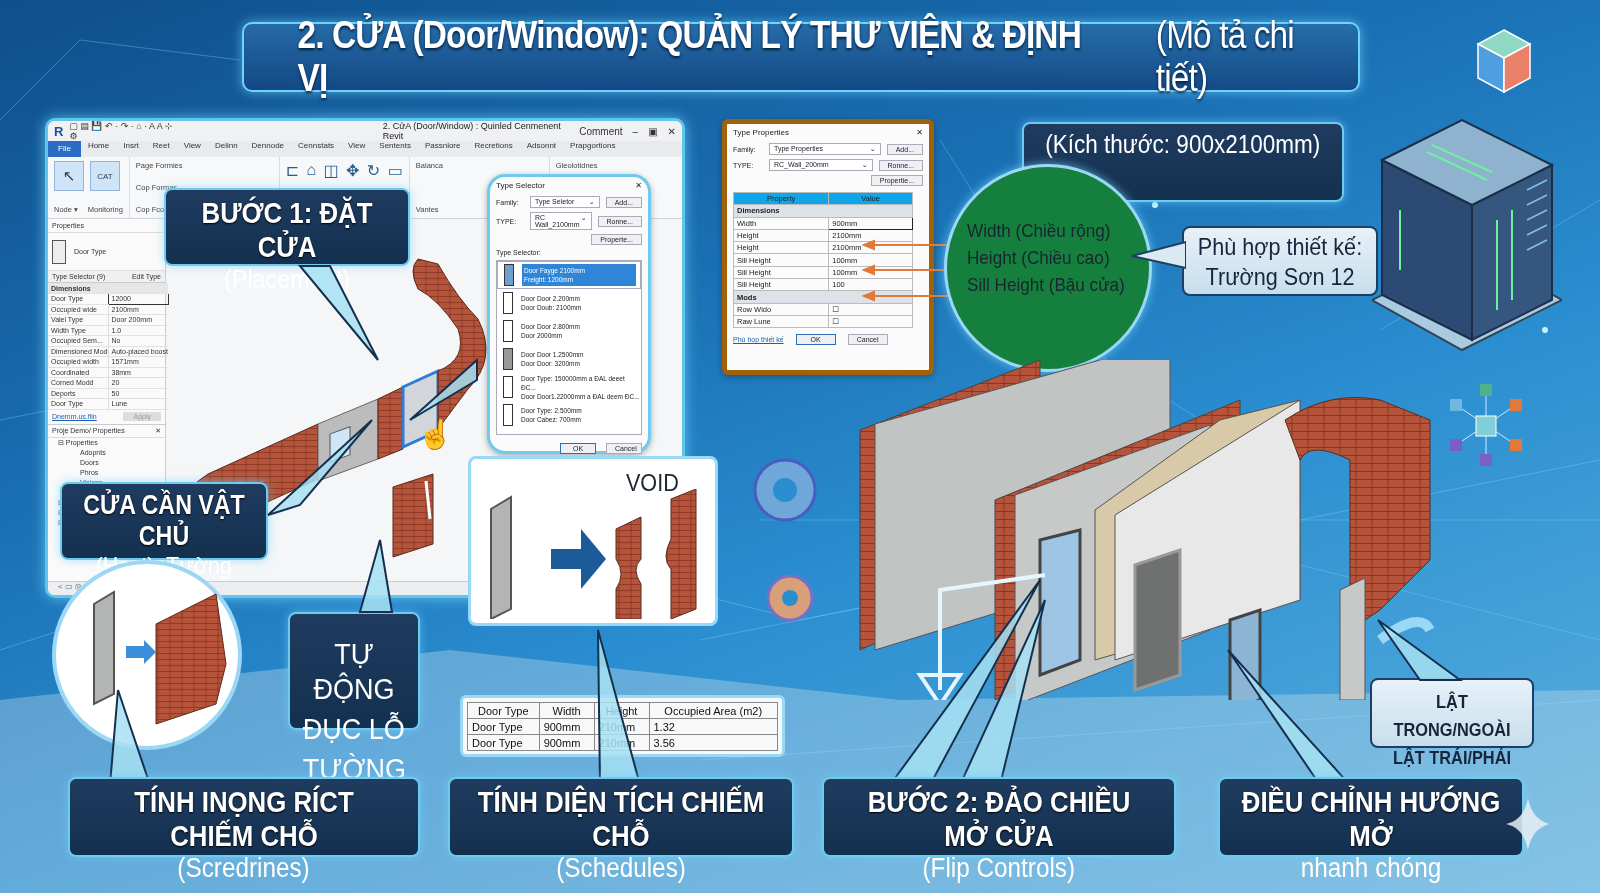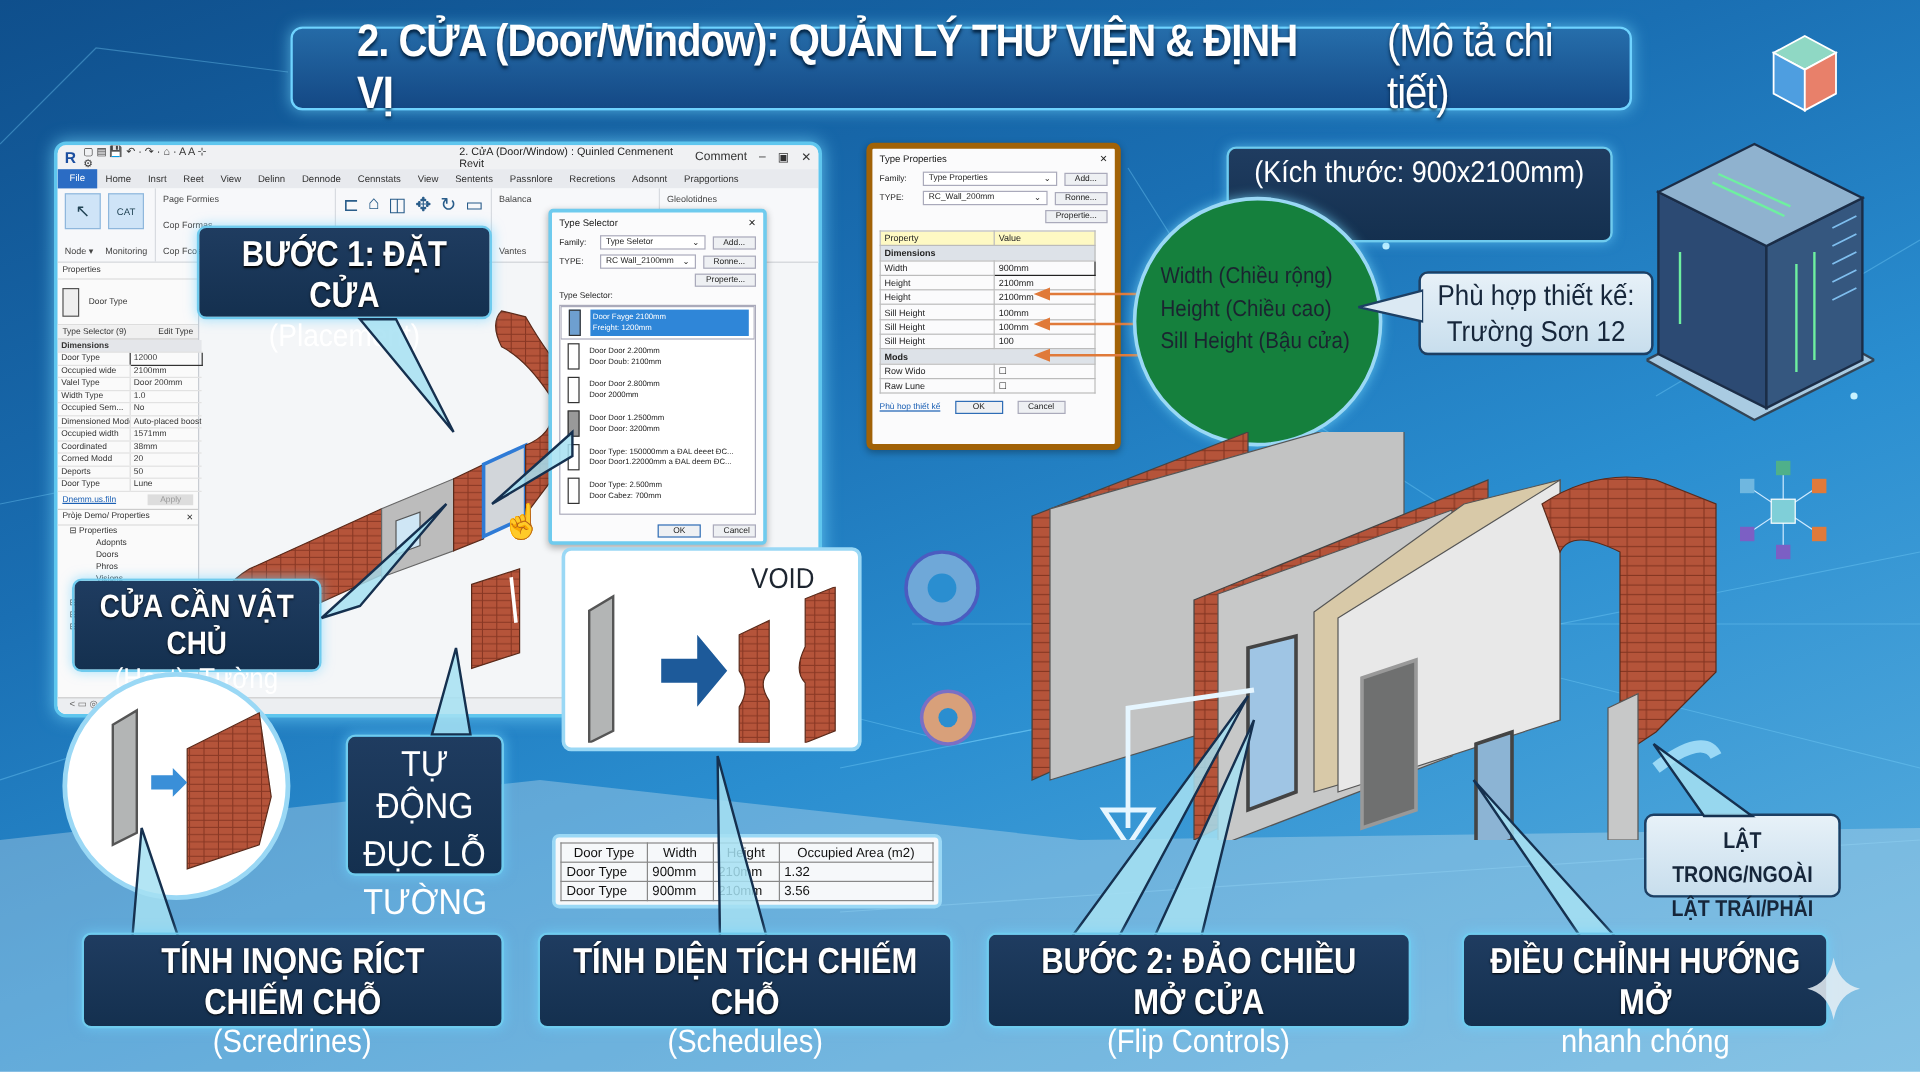--- a/index.html
+++ b/index.html
@@ -10,21 +10,21 @@
 
 .title-bar{left:242px;top:22px;width:1118px;height:70px;border:2px solid #6fd3ff;border-radius:10px;background:linear-gradient(180deg,rgba(40,110,170,.85),rgba(20,70,130,.9));box-shadow:0 0 12px rgba(120,220,255,.6);display:flex;align-items:center;justify-content:center;color:#fff;font-size:38px;text-shadow:0 2px 3px #02213f;font-family:"Liberation Sans Narrow","Liberation Sans",sans-serif;letter-spacing:-1px}
 .title-bar b{font-weight:700;transform:scaleX(.88);display:inline-block}
 .title-bar span.sub{font-weight:400;margin-left:8px;transform:scaleX(.88);display:inline-block}
 
 .revit{left:45px;top:118px;width:640px;height:480px;border:3px solid #5fc6ee;border-radius:10px;background:#f4f6f8;overflow:hidden;box-shadow:0 0 14px rgba(120,220,255,.7)}
 .rv-qat{height:20px;background:#f0f1f3;display:flex;align-items:center;font-size:9px;color:#333;padding-left:6px;gap:6px}
 .rv-qat .logo{color:#1c4fa0;font-weight:700;font-size:13px}
 .rv-qat .wtitle{margin-left:200px;font-size:9px;color:#222}
 .rv-qat .ctrl{margin-left:auto;margin-right:6px;display:flex;gap:10px;font-size:10px}
-.rv-tabs{height:16px;background:#e8eaee;display:flex;font-size:8px;color:#333;align-items:center}
+.rv-tabs{height:16px;background:#e8eaee;display:flex;font-size:8px;color:#333;align-items:flex-start}
 .rv-tabs span{padding:0 7px}
 .rv-tabs span.file{background:#2b6cc4;color:#fff;height:16px;line-height:16px;padding:0 10px}
 .rv-ribbon{height:62px;background:#f7f8fa;border-bottom:1px solid #cfd3d8;display:flex;font-size:7.5px;color:#444}
 .rv-ribbon .grp{border-right:1px solid #d8dbe0;padding:4px 6px;display:flex;flex-direction:column;justify-content:space-between}
 .rv-ribbon .icon-btn{width:30px;height:30px;border:1px solid #8fb7dc;background:#cfe4f7;display:flex;align-items:center;justify-content:center;font-size:15px;color:#245}
 .rv-left{position:absolute;left:0;top:98px;width:118px;height:382px;background:#fafafa;border-right:1px solid #c8ccd2;font-size:7px;color:#333}
 .prop-head{padding:3px 4px;border-bottom:1px solid #ddd}
 .prop-thumb{display:flex;align-items:center;gap:8px;padding:4px;height:38px;border-bottom:1px solid #ddd}
 .prop-thumb .door-ico{width:14px;height:24px;border:1.5px solid #555;background:#eee}
 .type-sel{display:flex;justify-content:space-between;padding:2px 4px;border-bottom:1px solid #ccc;background:#f0f0f0}
@@ -39,31 +39,31 @@
 .browser-head{display:flex;justify-content:space-between;padding:2px 4px;border-top:1px solid #ccc;border-bottom:1px solid #ddd}
 .tree div{padding-left:10px;line-height:10px}
 .tree .l2{padding-left:32px}
 .rv-status{position:absolute;left:0;bottom:0;width:100%;height:14px;background:#eceef1;border-top:1px solid #ccc;font-size:8px;color:#666;padding-left:10px}
 
 .dlg{background:#fbfbfc;border:5px solid #a16207;box-shadow:0 2px 6px rgba(0,0,0,.3);font-size:7px;color:#222}
 .dlg .dh{display:flex;justify-content:space-between;padding:4px 6px;font-size:8px}
 .dlg .row{display:flex;align-items:center;gap:6px;padding:2px 6px}
 .dlg .sel{border:1px solid #aab;background:#fff;padding:1px 4px;flex:1;display:flex;justify-content:space-between}
 .dlg .btn{border:1px solid #aab;background:#eef0f3;padding:1px 8px;text-align:center}
-.tsel{left:457px;top:174px;width:182px;height:280px;border:3px solid #6fcbee;border-radius:4px}
+.tsel{left:487px;top:174px;width:164px;height:280px;border:3px solid #6fcbee;border-radius:18px}
 .tsel .list{margin:2px 6px;border:1px solid #aab;background:#fff;height:175px;overflow:hidden}
 .tsel .item{display:flex;align-items:center;gap:8px;height:28px;padding-left:6px}
 .tsel .item .d{width:10px;height:22px;border:1.3px solid #333;background:#fff}
 .tsel .item.sel .txt{background:#2f86d8;color:#fff;padding:2px;flex:1}
 .tsel .item .txt{line-height:9px;font-size:6.5px}
 
 .tprops{left:722px;top:119px;width:212px;height:256px;border-radius:6px}
 .tprops table{margin:4px 6px;border-collapse:collapse;width:180px;font-size:7.5px}
 .tprops td,.tprops th{border:1px solid #bbb;padding:0 3px;height:12.3px;text-align:left;font-weight:400}
-.tprops th{background:#fef9c3;text-align:left}
+.tprops th{background:#0ea5e9;text-align:center}
 .tprops tr.grp td{background:#dde2e8;font-weight:700}
 .tprops .link{color:#1a5fb4;text-decoration:underline}
 
 .dark{background:linear-gradient(180deg,#1f3c60,#14304f);border:2px solid #6fcbee;border-radius:8px;color:#fff;text-align:center;box-shadow:0 0 10px rgba(110,210,255,.6)}
 .dark .h{font-weight:700;text-shadow:0 1px 2px #000;display:inline-block;transform:scaleX(.86)}
 .dark .s{font-weight:400;display:inline-block;transform:scaleX(.9)}
 .light{background:linear-gradient(180deg,#e7f1f8,#c8deed);border:2px solid #1d3f63;border-radius:8px;color:#16263a;text-align:center}
 
 .circle{left:944px;top:164px;width:208px;height:208px;border-radius:50%;background:#15803d;border:3px solid #9ad8f5;box-shadow:0 0 10px rgba(120,220,255,.7)}
 .circle .lines{position:absolute;left:20px;top:50px;font-size:19px;color:#1b2430;line-height:27px;white-space:nowrap;transform:scaleX(.9);transform-origin:left}
@@ -561,21 +561,21 @@
         <rect width="12" height="6" fill="#b5543a"></rect>
           <path d="M0 5.5 H12 M6 0 V5.5" stroke="#7e311e" stroke-width=".7"></path>
       </pattern>
     </defs>
     <polygon points="38,40 58,28 58,130 38,140" fill="#b3b5b5" stroke="#555" stroke-width="2"></polygon>
     <polygon points="100,60 160,30 170,100 160,140 100,160" fill="url(#brk3)" stroke="#5a2a1a"></polygon>
     <polygon points="70,82 88,82 88,76 100,88 88,100 88,94 70,94" fill="#3a8fd8"></polygon>
   </svg>
 </div>
 
-<div class="abs dark" style="left:288px;top:612px;width:132px;height:118px;padding-top:6px;line-height:35px">
+<div class="abs dark" style="left:288px;top:612px;width:132px;height:118px;padding-top:22px;line-height:35px">
   <div><span class="s" style="font-size:30px">TỰ ĐỘNG</span></div>
   <div><span class="s" style="font-size:30px">ĐỤC LỖ</span></div>
   <div><span class="s" style="font-size:30px">TƯỜNG</span></div>
 </div>
 
 <div class="abs void-panel">
   <span class="vtxt">VOID</span>
   <svg class="abs" style="left:10px;top:30px;width:230px;height:130px" viewBox="0 0 230 130">
     <defs>
       <pattern id="brk4" width="12" height="6" patternUnits="userSpaceOnUse">

